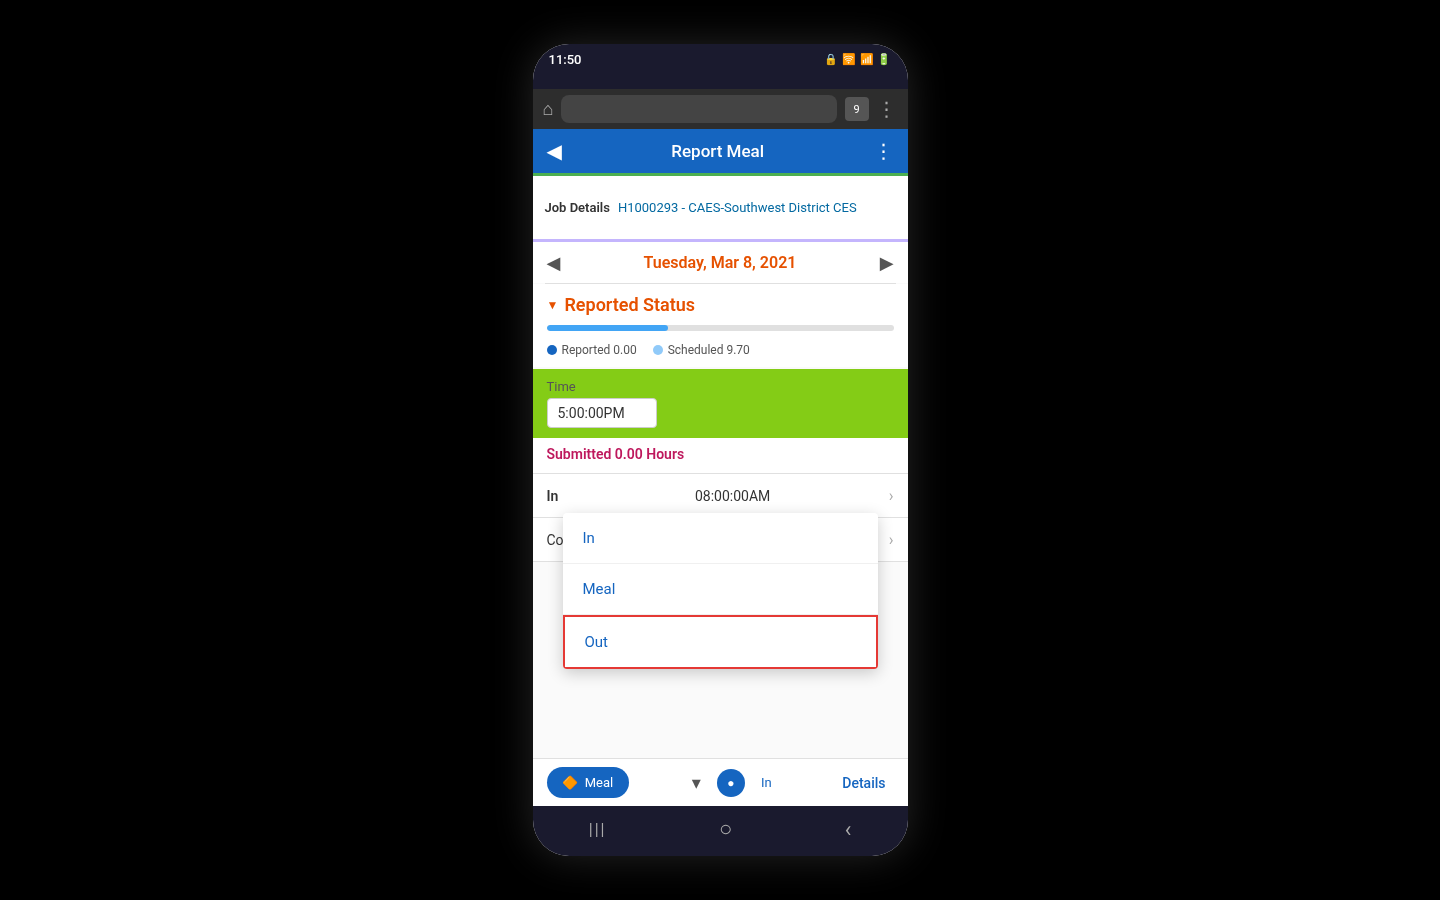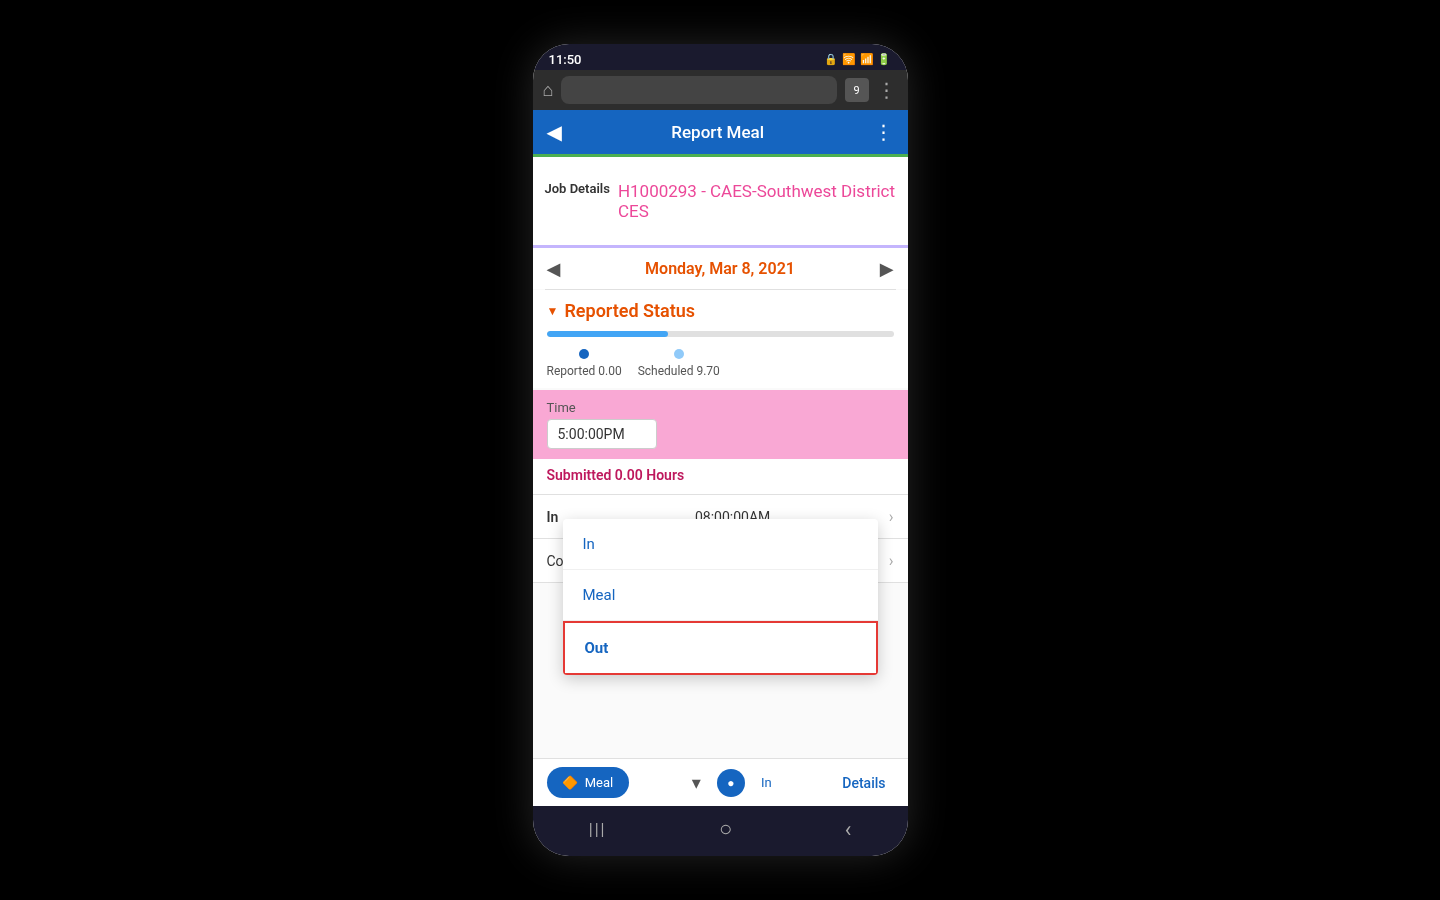--- a/index.html
+++ b/index.html
@@ -23,21 +23,21 @@
       box-shadow: 0 0 40px rgba(255,255,255,0.15);
       position: relative;
     }
     
     .status-bar {
       background: #1a1a2e;
       color: #fff;
       display: flex;
       justify-content: space-between;
       align-items: center;
-      padding: 8px 16px 3px;
+      padding: 8px 16px 22px;
       font-size: 13px;
       font-weight: 500;
       flex-shrink: 0;
     }
     .status-bar-right {
       display: flex;
       align-items: center;
       gap: 4px;
       font-size: 11px;
     }
@@ -112,22 +112,22 @@
       flex-shrink: 0;
     }
     .job-details-label {
       font-size: 13px;
       font-weight: 600;
       color: #333;
       margin-right: 8px;
       white-space: nowrap;
     }
     .job-details-value {
-      font-size: 17px;
-      color: #ec4899;
+      font-size: 13px;
+      color: #0369a1;
     }
     
     .date-nav {
       background: #fff;
       display: flex;
       align-items: center;
       justify-content: space-between;
       padding: 10px 14px;
       flex-shrink: 0;
     }
@@ -198,40 +198,39 @@
       gap: 16px;
       padding: 6px 14px 10px;
       background: #fff;
     }
     .legend-item {
       display: flex;
       align-items: center;
       gap: 5px;
       font-size: 12px;
       color: #555;
-      flex-direction: column;
     }
     .legend-dot-blue {
       width: 10px;
       height: 10px;
       border-radius: 50%;
       background: #1565c0;
       flex-shrink: 0;
     }
     .legend-dot-light-blue {
       width: 10px;
       height: 10px;
       border-radius: 50%;
       background: #90caf9;
       flex-shrink: 0;
     }
     
     .time-section {
       padding: 10px 14px;
-      background: #f9a8d4;
+      background: #84cc16;
       margin-top: 2px;
     }
     .time-label {
       font-size: 13px;
       color: #555;
       margin-bottom: 4px;
     }
     .time-input {
       border: 1px solid #ccc;
       border-radius: 4px;
@@ -311,21 +310,20 @@
       color: #1565c0;
       cursor: pointer;
       border-bottom: 1px solid #f0f0f0;
     }
     .dropdown-item:last-child {
       border-bottom: none;
     }
     .dropdown-item.highlighted {
       border: 2px solid #e53935;
       color: #1565c0;
-      font-weight: bold;
     }
     
     .bottom-area {
       background: #fff;
       padding: 8px 14px;
       border-top: 1px solid #e0e0e0;
       display: flex;
       align-items: center;
       justify-content: space-between;
       flex-shrink: 0;
@@ -401,21 +399,21 @@
     <span class="topbar-menu">⋮</span>
   </div>
 
   <div class="job-details-row">
     <span class="job-details-label">Job Details</span>
     <span class="job-details-value">H1000293 - CAES-Southwest District CES</span>
   </div>
 
   <div class="date-nav">
     <span class="date-nav-arrow">◀</span>
-    <span class="date-nav-label">Monday, Mar 8, 2021</span>
+    <span class="date-nav-label">Tuesday, Mar 8, 2021</span>
     <span class="date-nav-arrow">▶</span>
   </div>
 
   <div class="content-area">
 
 
     <div class="section-divider"></div>
 
     <div class="reported-status-header">
       <span class="chevron-down">▼</span>

